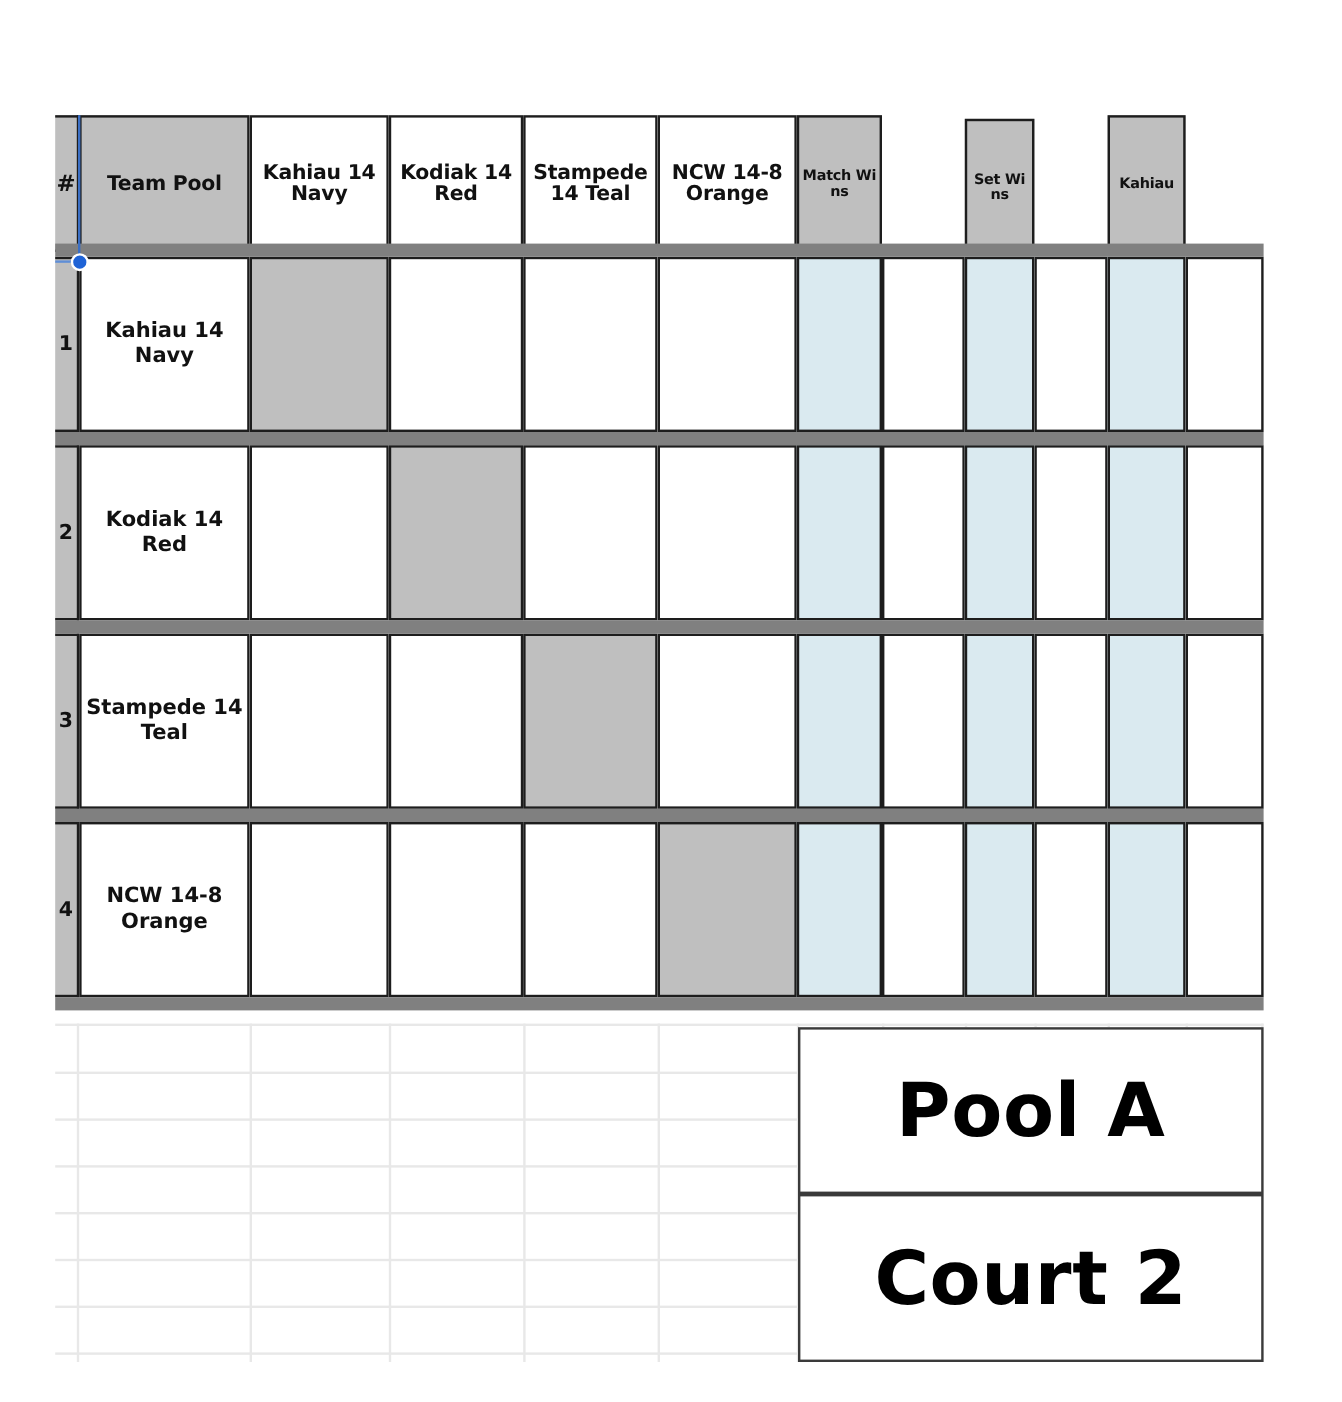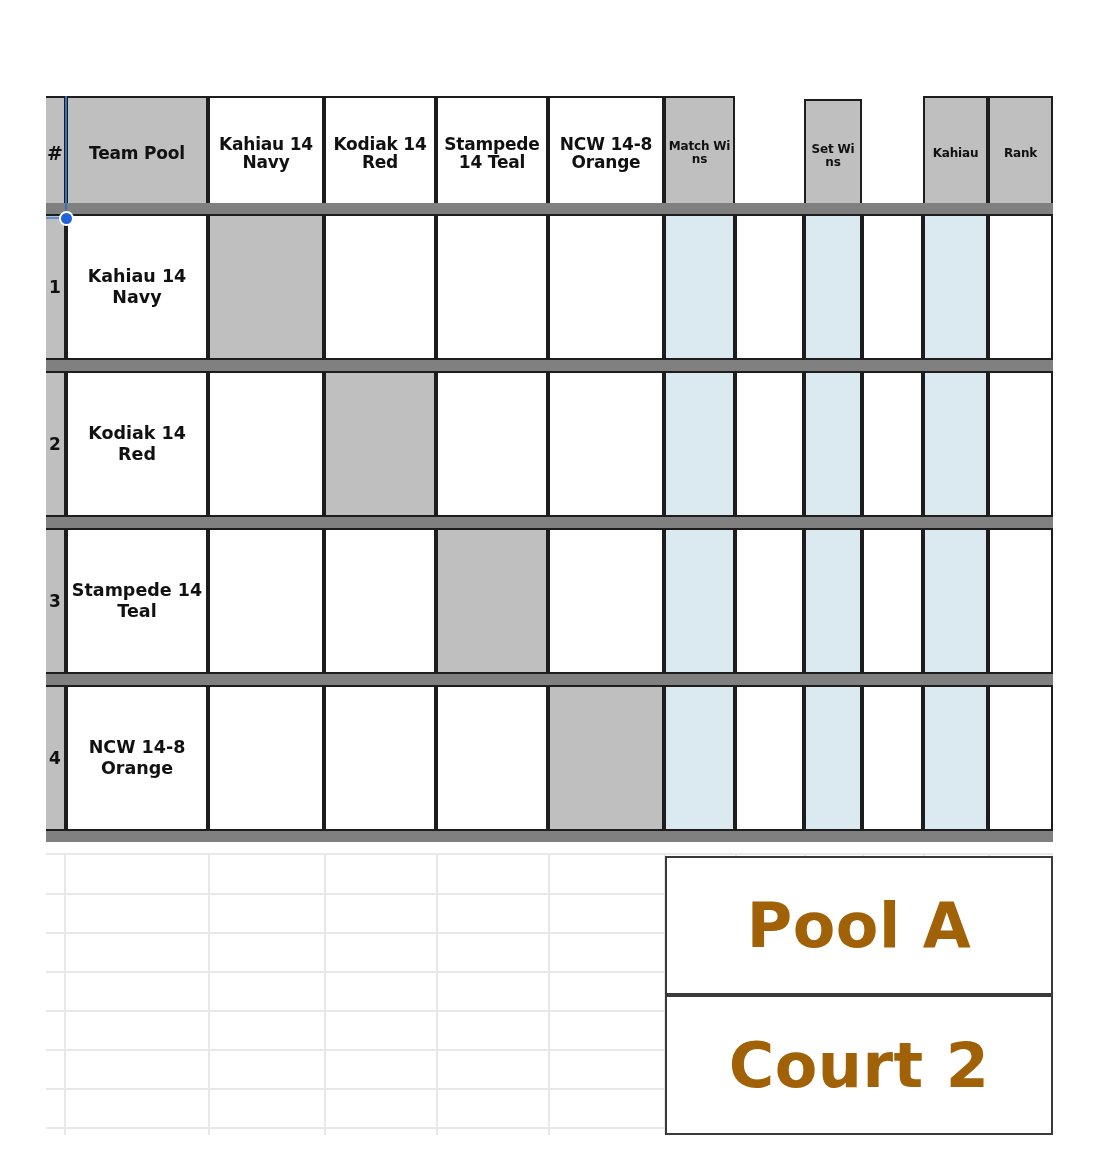--- a/index.html
+++ b/index.html
@@ -34,21 +34,21 @@
   .teamtxt{font-weight:bold;font-size:17.5px;color:#111;line-height:1.22;}
   .rownum{font-weight:bold;font-size:17px;color:#111;}
 
   
   .sep{position:absolute;background:#808080;height:11px;}
 
   
   .bigbox{position:absolute;box-sizing:border-box;background:#ffffff;
           border:2px solid #3a3a3a;display:flex;align-items:center;
           justify-content:center;}
-  .bigtxt{font-weight:bold;color:#a16207;font-size:62px;letter-spacing:.5px;
+  .bigtxt{font-weight:bold;color:#000000;font-size:62px;letter-spacing:.5px;
           white-space:nowrap;}
 
   
   .freeze-v{position:absolute;background:#3b6fc4;width:2px;}
   .freeze-h{position:absolute;background:#5f8ed6;height:2px;}
   .freeze-dot{position:absolute;width:15px;height:15px;border-radius:50%;
               background:#1f63d6;border:2px solid #ffffff;box-sizing:border-box;}
 </style>
 </head>
 <body>
@@ -99,23 +99,20 @@
       </div>
       <div class="cell gray" style="left: 618px; top: 0px; width: 71px; height: 114px;">
         <span class="hdr small" style="word-break: break-all;">Match Wins</span>
       </div>
       <div class="cell gray" style="left: 758px; top: 3px; width: 58px; height: 114px; justify-content: flex-end;">
         <span class="hdr small" style="word-break: break-all;">Set Wins</span>
       </div>
       <div class="cell gray" style="left: 877px; top: 0px; width: 65px; height: 114px;">
         <span class="hdr small" style="word-break: break-all;">Kahiau</span>
       </div>
-      <div class="cell gray" style="left: 942px; top: 0px; width: 65px; height: 114px;">
-        <span class="hdr small" style="word-break: break-all;">Rank</span>
-      </div>
       <div class="cell rowhdr" style="left: 0px; top: 118px; width: 20px; height: 146px;">
         <span class="rownum">1</span>
       </div>
       <div class="cell" style="left: 20px; top: 118px; width: 142px; height: 146px;">
         <span class="teamtxt">Kahiau 14 Navy</span>
       </div>
       <div class="cell gray" style="left: 162px; top: 118px; width: 116px; height: 146px;"></div>
       <div class="cell" style="left: 278px; top: 118px; width: 112px; height: 146px;">
         <span class="teamtxt"></span>
       </div>

